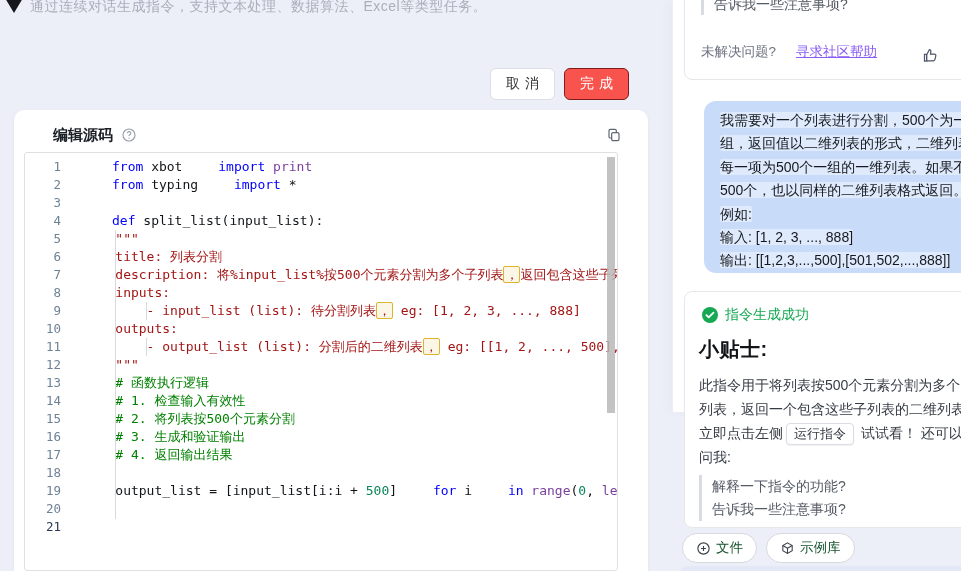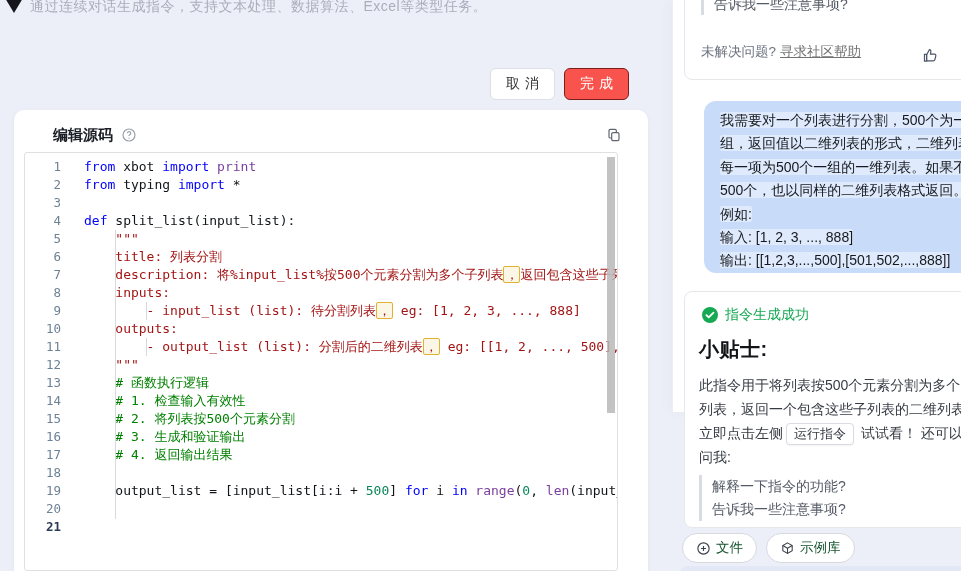--- a/index.html
+++ b/index.html
@@ -25,44 +25,44 @@
   .icon-copy { margin-left:auto; color:#5f6672; display:flex; cursor:pointer; }
 
   
   .editor { position:absolute; left:24px; top:152px; width:594px; height:419px;
     background:#fff; border:1px solid #e0e0e0; border-radius:3px; overflow:hidden;
     font-family:"DejaVu Sans Mono", monospace; font-size:13px; }
   .code-lines { position:absolute; left:0; top:5px; right:0; }
   .code-line { display:flex; height:18px; line-height:18px; white-space:pre; overflow:hidden; }
   .ln { flex:0 0 36px; text-align:right; color:#6e8296; font-size:12.5px; }
   .code { margin-left:23px; color:#111; }
-  .tok-k { color:#0000ff; }
+  .tok-k { color:#0000ff;margin-left:28px; }
   .tok-p { color:#111418; }
   .tok-s { color:#a31515; }
   .tok-c { color:#008000; }
   .tok-n { color:#098658; }
   .tok-b { color:#7a3e9d; }
   .tok-u { color:#a31515; border:1px solid #dfb32c; background:rgba(230,185,50,.12); border-radius:2px; padding:0 1px; }
-  .ln.active { color:#2b3a55; font-weight:700; }
+  .ln.active { color:#2b3a55; font-weight:400; }
   .indent-guide { position:absolute; width:1px; background:#d9d9d9; }
   .g1 { left:90px; top:77px; height:289px; }
   .g2 { left:121px; top:149px; height:18px; }
   .g3 { left:121px; top:185px; height:18px; }
   .v-scrollbar { position:absolute; right:2px; top:4px; width:8px; height:256px; background:#b9b9b9; opacity:.85; }
 
   
   .right-panel { position:absolute; left:672px; top:0; width:289px; height:412px; background:#fff;
     border-left:1px solid #eceef5; box-shadow:-4px 0 10px rgba(30,40,80,.03); }
   .r-card { position:absolute; background:#fff; border:1px solid #e5e7eb; border-radius:8px; }
   .top-card { left:11px; top:-30px; width:300px; height:110px; }
   .quote { border-left:3px solid #d8dbe2; padding-left:10px; color:#555b66; font-size:14px; line-height:22px; }
   .top-card .quote { position:absolute; left:16px; top:22px; }
   .unresolved-row { position:absolute; left:16px; top:72px; right:10px; display:flex; align-items:center;
     font-size:13.5px; color:#6b7280; }
-  .community-link { color:#737373; text-decoration:underline; margin-left:4px; cursor:pointer; }
+  .community-link { color:#8b5cf6; text-decoration:underline; margin-left:20px; cursor:pointer; }
   .icon-like { position:absolute; right:44px; top:76px; color:#4d5566; cursor:pointer; display:flex; }
 
   .bubble { position:absolute; left:31px; top:101px; width:290px; height:172px; background:#c8dcfa;
     border-radius:12px; padding:8px 16px; font-size:14px; color:#15181f; }
   .bub-line { height:23.4px; line-height:23.4px; white-space:nowrap; }
   .bub-line .sel { background:rgba(255,255,255,.42); border-radius:2px; }
 
   .result-card { left:11px; top:291px; width:300px; height:237px; padding:14px 14px 0 14px; }
   .status-row { display:flex; align-items:center; gap:7px; margin-left:3px; color:#17a854; font-size:14px; }
   .tips-title { margin-top:12px; font-size:20px; font-weight:700; color:#121418; letter-spacing:.5px; }

